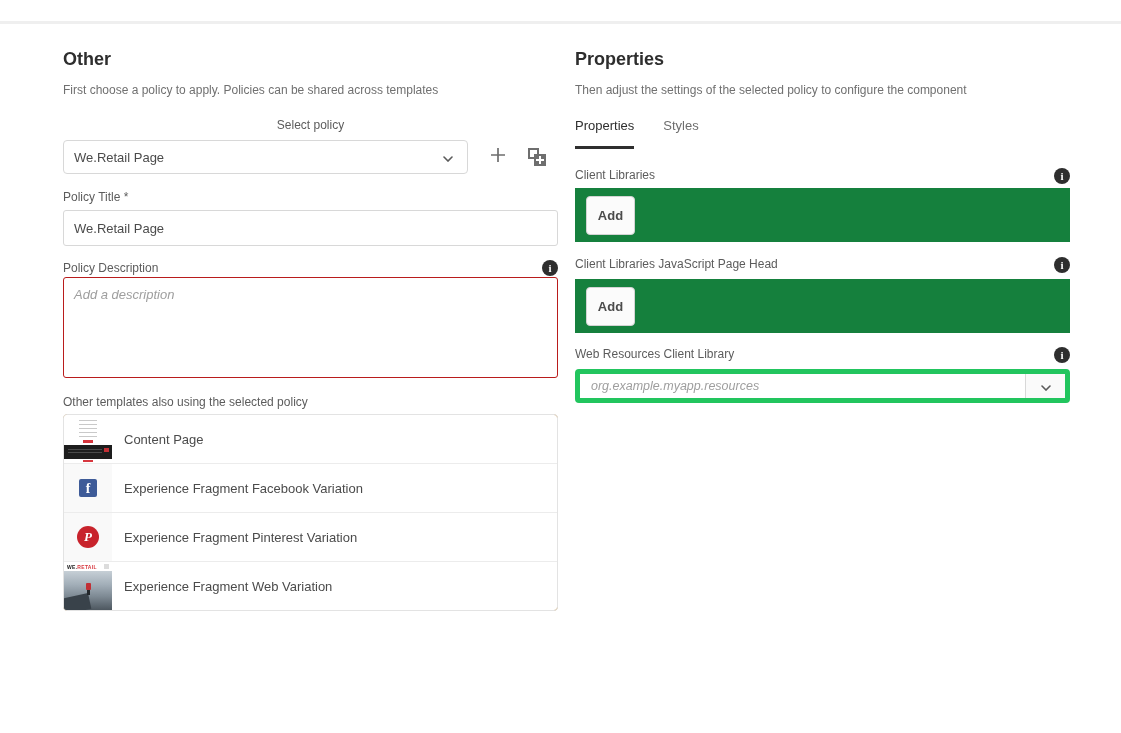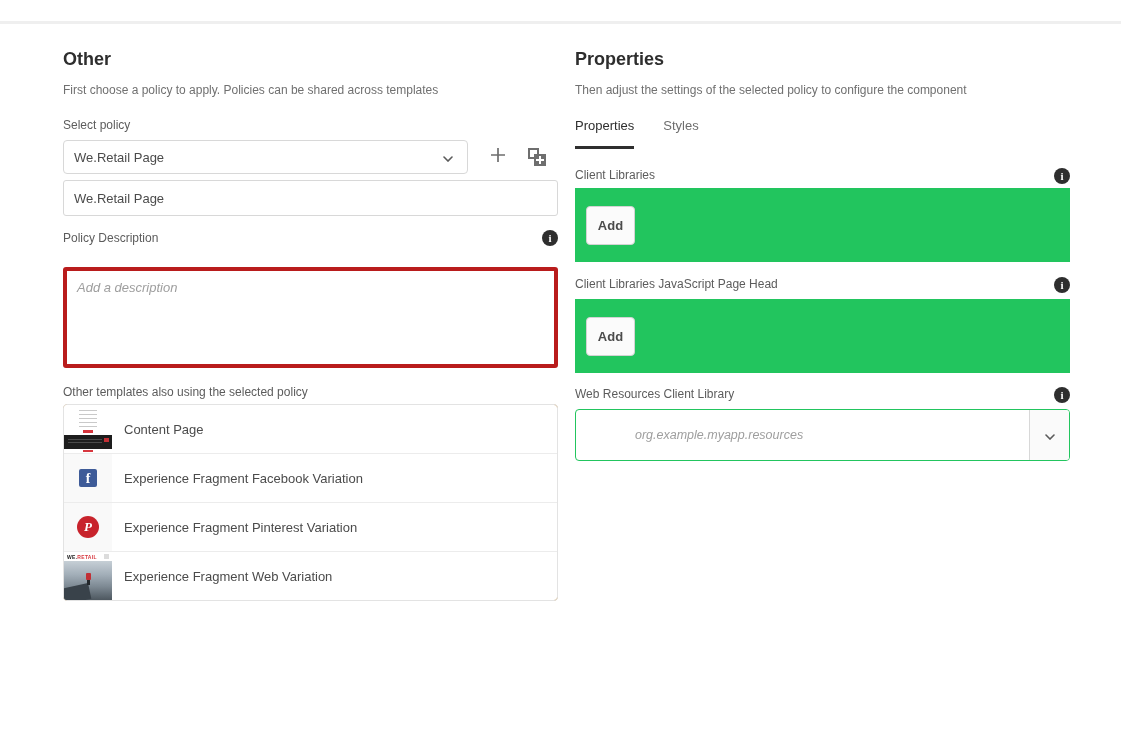--- a/index.html
+++ b/index.html
@@ -8,21 +8,21 @@
     background:#ffffff;font-family:"Liberation Sans",sans-serif;
     -webkit-font-smoothing:antialiased;
   }
   .top-divider{position:absolute;top:21px;left:0;width:100%;height:3px;background:#efefef;}
   .col{position:absolute;top:44px;width:495px;}
   .col-left{left:63px;}
   .col-right{left:575px;}
   .panel-title{margin:4px 0 0;font-size:18px;line-height:22px;font-weight:700;color:#2e2e2e;}
   .panel-desc{margin:13px 0 0;font-size:12px;line-height:14px;color:#707070;}
   .field-label{font-size:12px;line-height:14px;color:#5c5c5c;}
-  .mt-label{margin-top:21px;}
+  .mt-label{margin-top:21px;text-align:center;}
 
   
   .select-row{display:flex;align-items:center;margin-top:8px;}
   .select{
     width:405px;height:34px;box-sizing:border-box;background:#fff;
     border:1px solid #d8d8d8;border-radius:4px;display:flex;align-items:center;
     justify-content:space-between;padding:0 14px 0 10px;font-size:13px;color:#4b4b4b;cursor:pointer;
   }
   .icon-btn{display:flex;align-items:center;justify-content:center;cursor:pointer;}
   .plus-btn{margin-left:22px;width:16px;height:16px;}
@@ -38,21 +38,21 @@
     border-radius:3px;padding:0 10px;font-size:13px;color:#4b4b4b;outline:none;
     font-family:"Liberation Sans",sans-serif;display:block;
   }
   .label-row{display:flex;justify-content:space-between;align-items:center;margin-top:14px;}
   .info-icon{
     width:16px;height:16px;border-radius:50%;background:#2e2e2e;color:#fff;flex:none;
     font-size:11px;font-weight:700;font-family:"Liberation Serif",serif;
     display:flex;align-items:center;justify-content:center;cursor:pointer;
   }
   textarea.desc-area{
-    margin-top:21px;width:495px;height:101px;box-sizing:border-box;border:4px solid #b91c1c;
+    margin-top:1px;width:495px;height:101px;box-sizing:border-box;border:1px solid #b91c1c;
     border-radius:3px;padding:9px 10px;font-size:13px;color:#4b4b4b;resize:none;outline:none;
     font-family:"Liberation Sans",sans-serif;display:block;
   }
   textarea.desc-area::placeholder{color:#9e9e9e;font-style:italic;}
   .mt-templates{margin-top:17px;}
 
   
   .template-list{margin-top:5px;border:1px solid #e3e3e3;border-radius:4px;overflow:hidden;background:#a16207;}
   .template-row{display:flex;align-items:center;height:48px;background:#fff;cursor:pointer;}
   .template-row + .template-row{border-top:1px solid #ececec;}
@@ -102,27 +102,27 @@
   .hero-btn{position:absolute;bottom:2px;left:50%;transform:translateX(-50%);width:9px;height:3px;background:#d7373f;}
 
   
   .tabs{display:flex;margin-top:21px;}
   .tab{font-size:13px;color:#6e6e6e;padding-bottom:13px;cursor:pointer;border-bottom:3px solid transparent;}
   .tab.active{color:#2e2e2e;font-weight:400;border-bottom-color:#2e2e2e;}
   .tab + .tab{margin-left:29px;}
   .prop-label-row{display:flex;justify-content:space-between;align-items:flex-start;margin-top:19px;}
   .prop-label-row.tight{margin-top:15px;}
   .prop-label-row.tight2{margin-top:14px;}
-  .gray-panel{margin-top:4px;height:74px;background:#22c55e;display:flex;align-items:center;
+  .gray-panel{margin-top:4px;height:54px;background:#15803d;display:flex;align-items:center;
     padding-left:11px;box-sizing:border-box;}
   .gray-panel.second{margin-top:6px;}
   .add-btn{width:47px;height:37px;background:#fbfbfb;border:1px solid #d3d3d3;border-radius:4px;
     font-size:13px;font-weight:700;color:#4b4b4b;display:flex;align-items:center;justify-content:center;cursor:pointer;}
-  .combobox{margin-top:6px;height:52px;box-sizing:border-box;border:1px solid #22c55e;border-radius:4px;
-    display:flex;background:#fff;overflow:hidden;padding-left:48px;}
+  .combobox{margin-top:6px;height:34px;box-sizing:border-box;border:5px solid #22c55e;border-radius:4px;
+    display:flex;background:#fff;overflow:hidden;}
   .combo-input{flex:1;display:flex;align-items:center;padding-left:11px;font-size:12.5px;
     font-style:italic;color:#9e9e9e;cursor:text;}
   .combo-btn{width:39px;border-left:1px solid #d8d8d8;background:#fafafa;display:flex;
     align-items:center;justify-content:center;cursor:pointer;}
 </style>
 </head>
 <body>
 
 <div class="top-divider"></div>
 
@@ -146,20 +146,21 @@
             <path d="M8 1v14M1 8h14" stroke="#6e6e6e" stroke-width="1.7"></path>
           </svg>
       </span>
     </div>
     <div class="icon-btn copy-btn">
       <span class="copy-back"></span>
       <span class="copy-front"></span>
     </div>
   </div>
 
+  <div class="field-label" style="margin-top:16px;">Policy Title *</div>
   <input class="text-input" type="text" value="We.Retail Page" style="">
 
   <div class="label-row">
     <span class="field-label">Policy Description</span>
     <span class="info-icon">i</span>
   </div>
   <textarea class="desc-area" placeholder="Add a description" style=""></textarea>
 
   <div class="field-label mt-templates">Other templates also using the selected policy</div>
   <div class="template-list">

